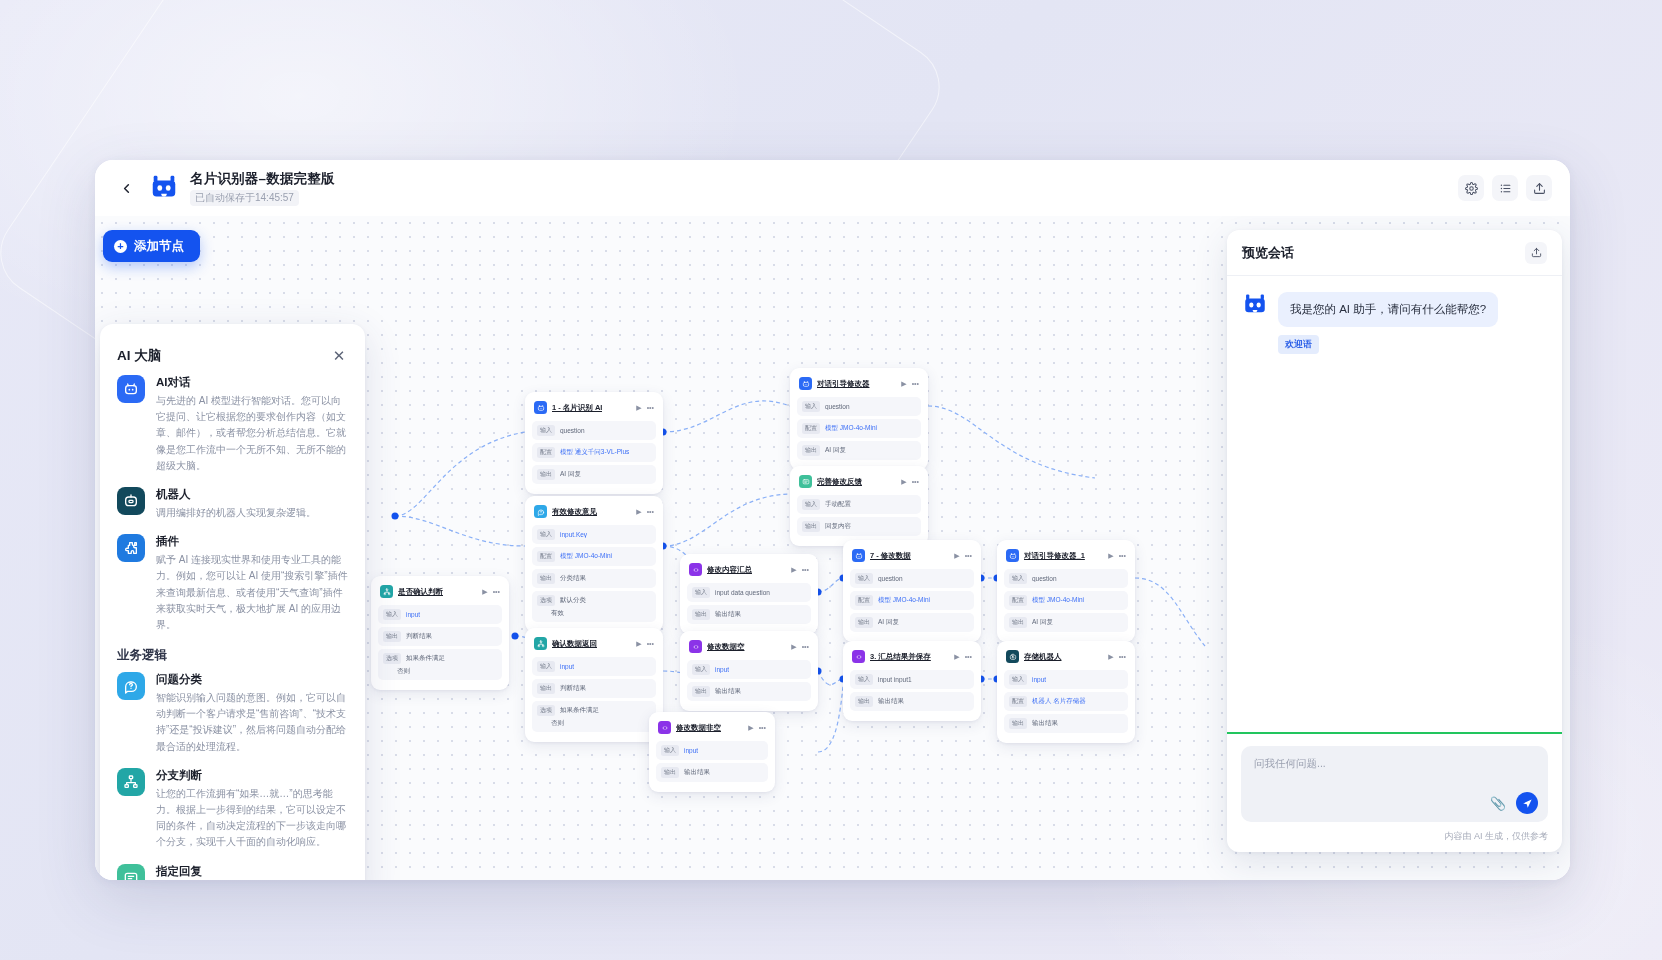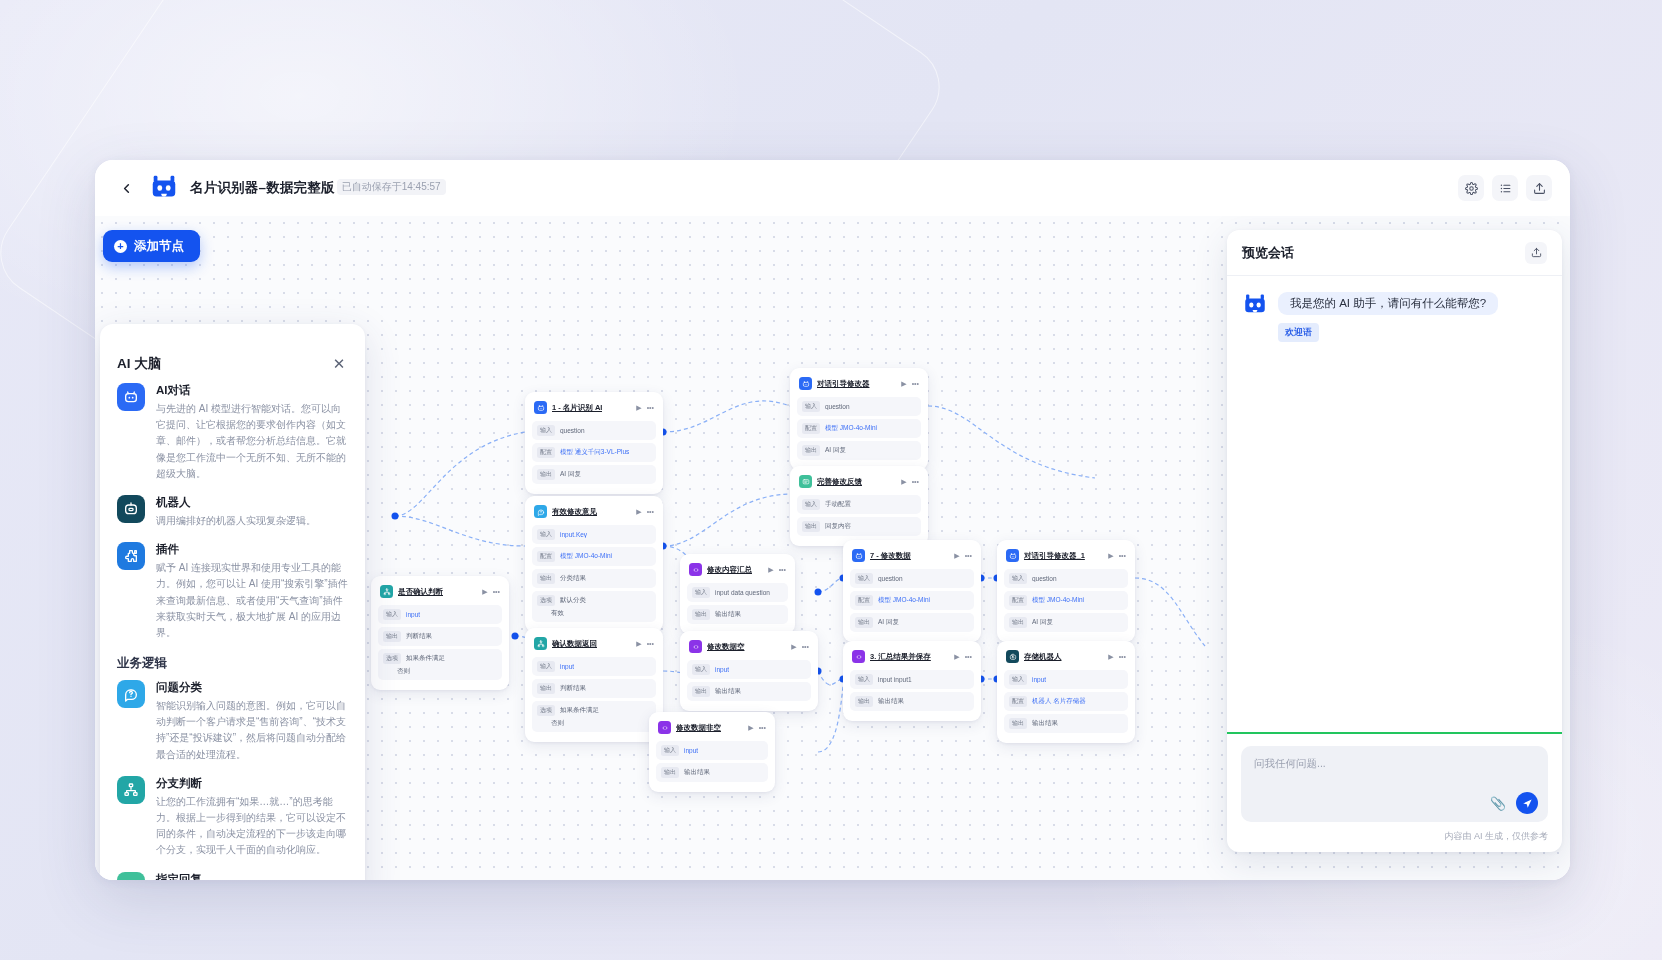--- a/index.html
+++ b/index.html
@@ -24,21 +24,21 @@
     background:#fff; border-radius:18px;
     box-shadow: 0 18px 60px rgba(60,70,120,.16), 0 2px 10px rgba(60,70,120,.07);
     overflow:hidden;
   }
   
   .header { height:56px; background:#fff; display:flex; align-items:center;
      padding:0 18px; position:relative; z-index:30; }
   .back-btn { width:26px; height:26px; display:flex; align-items:center; justify-content:center;
      cursor:pointer; color:#1f2330; font-size:17px; margin-right:10px; }
   .app-logo { width:30px; height:30px; margin-right:11px; flex:none; }
-  .title-wrap { display:flex; flex-direction:row; justify-content:center; gap:2px; }
+  .title-wrap { display:flex; flex-direction:column; justify-content:center; gap:2px; }
   .app-title { font-size:13.5px; font-weight:700; color:#1b1f2b; letter-spacing:.2px; }
   .app-saved { font-size:10px; color:#9aa0b0; background:#f2f3f7;
      border-radius:4px; padding:1px 5px; align-self:flex-start; }
   .hdr-actions { margin-left:auto; display:flex; gap:8px; align-items:center; }
   .hdr-btn { width:26px; height:26px; border-radius:7px; background:#f4f5f9;
      display:flex; align-items:center; justify-content:center; cursor:pointer; }
   .hdr-btn svg { width:13px; height:13px; }
 
   
   .canvas { position:absolute; left:0; top:56px; right:0; bottom:0;
@@ -53,21 +53,21 @@
      box-shadow:0 5px 14px rgba(20,83,239,.30); font-family:inherit; }
   .add-node-btn .plus { width:13px; height:13px; border-radius:50%;
      background:#fff; color:#1453ef; font-size:11px; line-height:13px; text-align:center;
      font-weight:700; }
 
   
   .palette { position:absolute; left:5px; top:108px; width:265px; height:578px;
      background:#fff; border-radius:13px; z-index:24;
      box-shadow:0 10px 38px rgba(50,60,110,.14), 0 1px 4px rgba(50,60,110,.06);
      display:flex; flex-direction:column; overflow:hidden; }
-  .palette-hd { display:flex; align-items:center; padding:31px 17px 10px; }
+  .palette-hd { display:flex; align-items:center; padding:23px 17px 10px; }
   .palette-hd h2 { font-size:13.5px; font-weight:700; color:#1b1f2b; }
   .palette-close { margin-left:auto; cursor:pointer; color:#5c6477; font-size:15px;
      width:18px; height:18px; display:flex; align-items:center; justify-content:center; }
   .palette-body { flex:1; overflow:hidden; padding:0 17px 12px; }
   .sec-title { font-size:12.5px; font-weight:700; color:#30364a; margin:14px 0 8px; }
   .pal-item { display:flex; gap:11px; margin-bottom:13px; }
   .pal-ico { width:28px; height:28px; border-radius:8px; flex:none;
      display:flex; align-items:center; justify-content:center; }
   .pal-ico svg { width:16px; height:16px; }
   .pal-txt h3 { font-size:11.5px; font-weight:700; color:#1b1f2b; margin-bottom:3px; }
@@ -105,21 +105,21 @@
   .pv-hd { height:46px; display:flex; align-items:center; padding:0 15px;
      border-bottom:1px solid #eef0f5; }
   .pv-hd h2 { font-size:13px; font-weight:700; color:#1b1f2b; }
   .pv-hd .ico-btn { margin-left:auto; width:22px; height:22px; border-radius:6px;
      background:#f4f5f9; display:flex; align-items:center; justify-content:center; cursor:pointer; }
   .pv-hd .ico-btn svg { width:11px; height:11px; }
   .pv-body { flex:1; padding:16px 15px; overflow:hidden; }
   .msg { display:flex; gap:10px; }
   .msg-avatar { width:26px; height:26px; flex:none; }
   .bubble { background:#eaf0fe; color:#2a3040; font-size:11.5px; border-radius:9px;
-     padding:3px 12px; line-height:1.45; display:inline-block; }
+     padding:9px 12px; line-height:1.45; display:inline-block; }
   .tag { display:inline-block; margin-top:8px; background:#e4ecfd; color:#2f62e8;
      font-size:9px; border-radius:4px; padding:3px 7px; font-weight:700; }
   .pv-foot { border-top:2px solid #22c55e; padding:12px 14px 9px; }
   .composer { background:#eff1f6; border-radius:10px; height:76px; position:relative;
      padding:11px 13px; }
   .composer .ph { font-size:10.5px; color:#9aa0b0; }
   .composer .tools { position:absolute; right:10px; bottom:8px; display:flex;
      align-items:center; gap:9px; }
   .clip { color:#9aa0b0; font-size:13px; cursor:pointer; }
   .send { width:22px; height:22px; border-radius:50%; background:#1453ef;
@@ -394,21 +394,21 @@
           </div>
           <div class="node-row">
             <span class="rl">输入</span>
             <span class="rv">手动配置</span>
           </div>
           <div class="node-row">
             <span class="rl">输出</span>
             <span class="rv">回复内容</span>
           </div>
         </div>
-        <div class="node" style="left: 585px; top: 338px; width: 115px;">
+        <div class="node" style="left: 585px; top: 338px; width: 138px;">
           <div class="node-hd">
             <span class="node-ico" style="background:#8b33e8">
               <svg xmlns="http://www.w3.org/2000/svg" viewBox="0 0 24 24" fill="none" stroke="#fff" stroke-width="2" stroke-linecap="round" stroke-linejoin="round">
                 <polyline points="9 8 5.5 12 9 16"></polyline>
                 <polyline points="15 8 18.5 12 15 16"></polyline>
               </svg>
             </span>
             <span class="node-name">修改内容汇总</span>
             <span class="node-acts">
               <span>▶</span>

